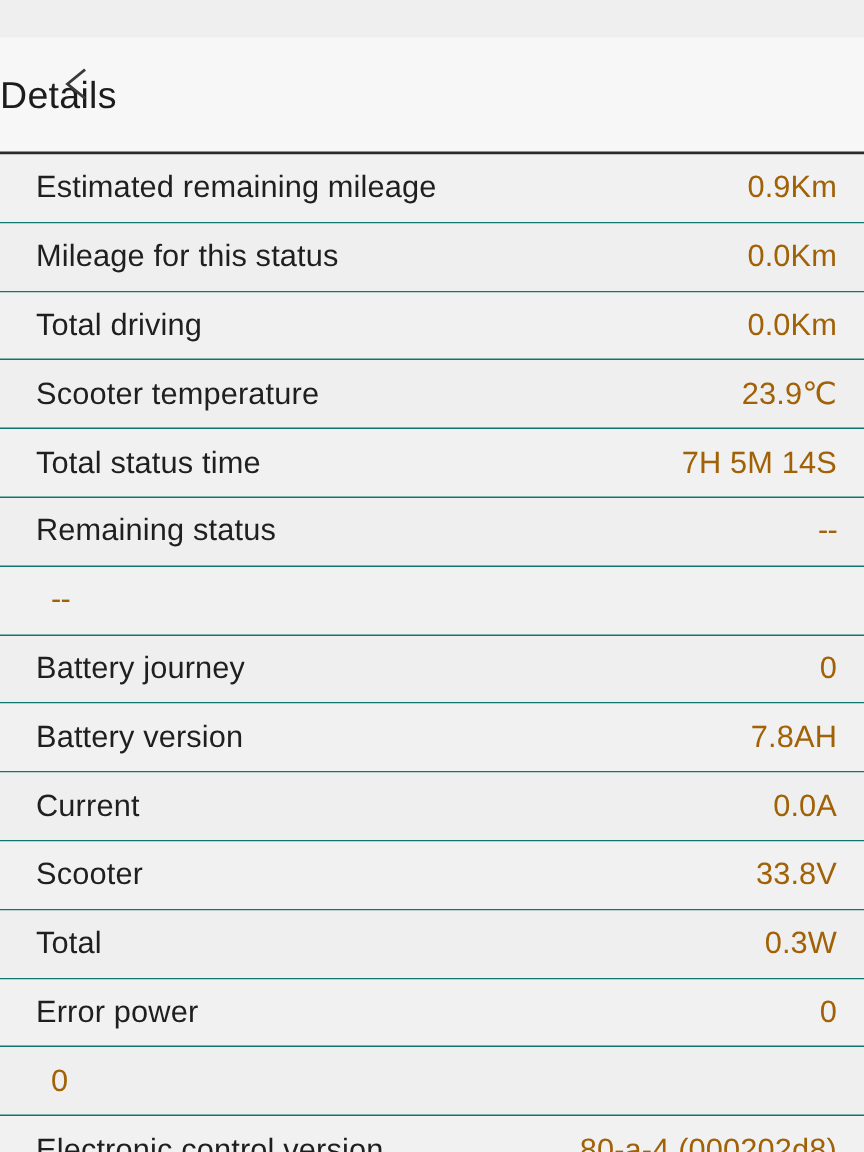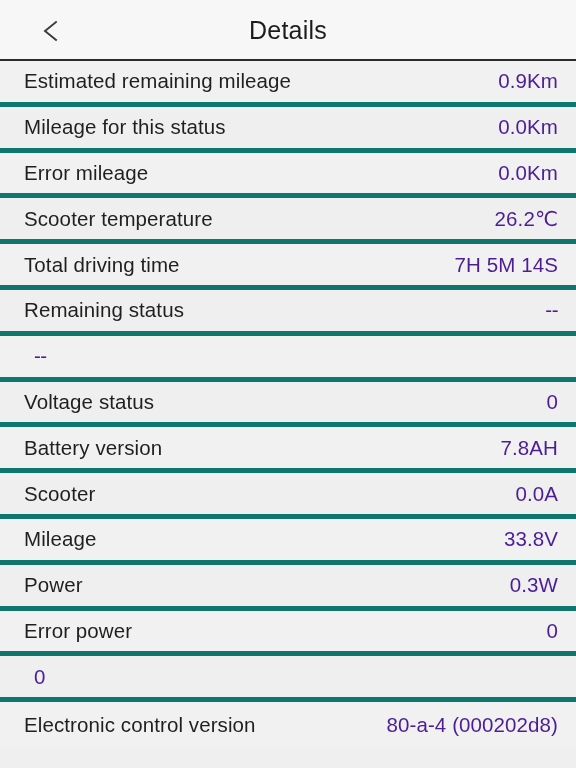--- a/index.html
+++ b/index.html
@@ -15,25 +15,26 @@
     position:relative;
     width:576px;
     height:768px;
     background:#efefef;
     overflow:hidden;
   }
 
   
   .header {
     position:relative;
-    height:61px;
+    height:78px;
     background:#f7f7f7;
     display:flex;
     align-items:center;
-    justify-content:center;
+    justify-content:flex-start;
+    margin-top:25px;
   }
   .header-rule {
     position:absolute;
     left:0; right:0; bottom:0;
     height:2px;
     background:#2b2b2b;
   }
   .back-btn {
     position:absolute;
     left:26px;
@@ -63,35 +64,35 @@
     width:576px;
   }
   .row {
     position:relative;
     height:45.8px;
     background:#f1f1f1;
     display:flex;
     align-items:center;
     justify-content:space-between;
     padding:0 18px 0 24px;
-    border-bottom:5px solid #0f766e;
+    border-bottom:1px solid #0f766e;
   }
   .row:nth-child(even) { background:#efefef; }
   .row-label {
     font-size:20.5px;
     font-weight:400;
     color:#1f1f1f;
     letter-spacing:0.1px;
     white-space:nowrap;
     overflow:hidden;
   }
   .row-value {
     font-size:20.5px;
     font-weight:400;
-    color:#4c1d95;
+    color:#a16207;
     letter-spacing:0.1px;
     white-space:nowrap;
     text-align:right;
     padding-left:10px;
   }
   .row-value.dash {
     font-size:20.5px;
     letter-spacing:-0.5px;
   }
   
@@ -122,66 +123,66 @@
       <span class="row-label">Estimated remaining mileage</span>
       <span class="row-value">0.9Km</span>
     </div>
 
     <div class="row">
       <span class="row-label">Mileage for this status</span>
       <span class="row-value">0.0Km</span>
     </div>
 
     <div class="row">
-      <span class="row-label">Error mileage</span>
+      <span class="row-label">Total driving</span>
       <span class="row-value">0.0Km</span>
     </div>
 
     <div class="row">
       <span class="row-label">Scooter temperature</span>
-      <span class="row-value">26.2℃</span>
+      <span class="row-value">23.9℃</span>
     </div>
 
     <div class="row">
-      <span class="row-label">Total driving time</span>
+      <span class="row-label">Total status time</span>
       <span class="row-value">7H 5M 14S</span>
     </div>
 
 
     <div class="row">
       <span class="row-label">Remaining status</span>
       <span class="row-value dash">--</span>
     </div>
 
     <div class="row">
       <span class="row-value dash">--</span>
     </div>
 
     <div class="row">
-      <span class="row-label">Voltage status</span>
+      <span class="row-label">Battery journey</span>
       <span class="row-value">0</span>
     </div>
 
     <div class="row">
       <span class="row-label">Battery version</span>
       <span class="row-value">7.8AH</span>
     </div>
 
     <div class="row">
-      <span class="row-label">Scooter</span>
+      <span class="row-label">Current</span>
       <span class="row-value">0.0A</span>
     </div>
 
     <div class="row">
-      <span class="row-label">Mileage</span>
+      <span class="row-label">Scooter</span>
       <span class="row-value">33.8V</span>
     </div>
 
     <div class="row">
-      <span class="row-label">Power</span>
+      <span class="row-label">Total</span>
       <span class="row-value">0.3W</span>
     </div>
 
     <div class="row">
       <span class="row-label">Error power</span>
       <span class="row-value">0</span>
     </div>
 
     <div class="row">
       <span class="row-value">0</span>

